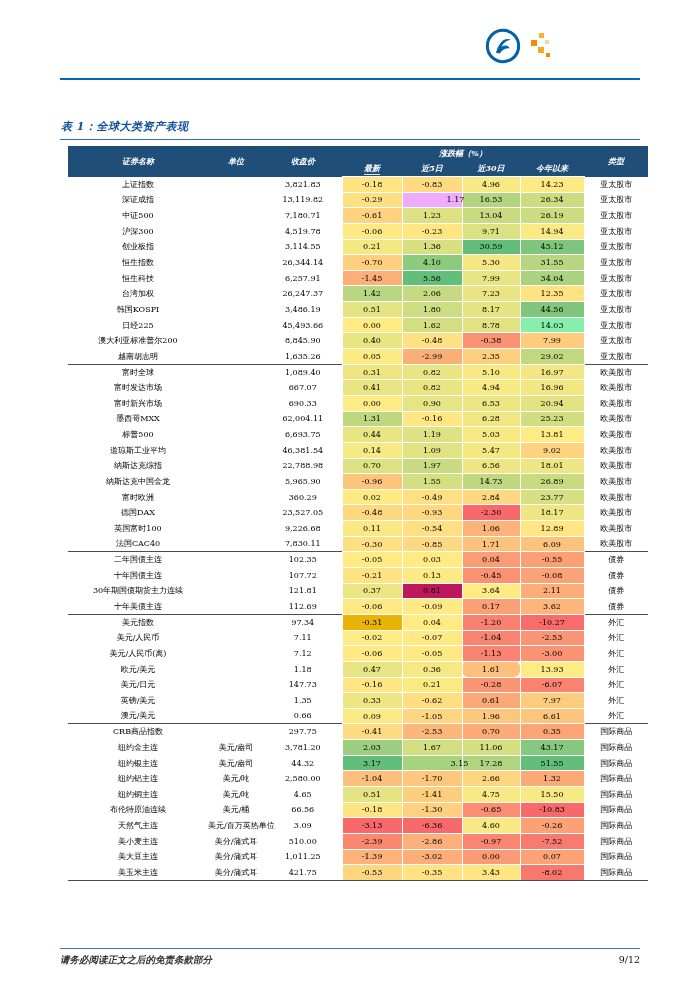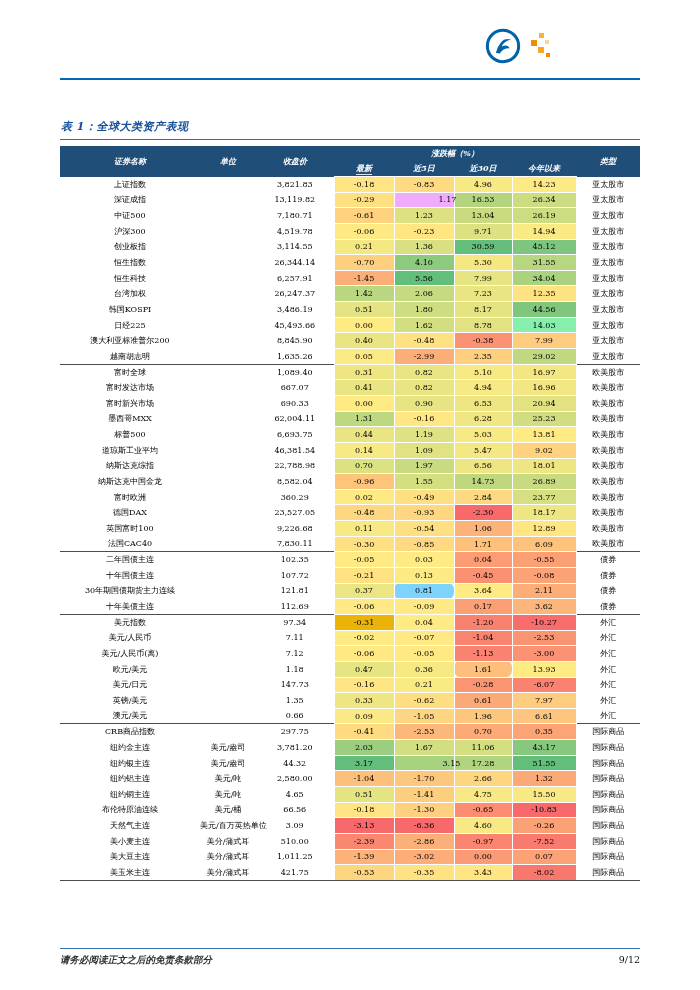--- a/index.html
+++ b/index.html
@@ -20,21 +20,21 @@
   .px4{top:14px;left:7px;width:6px;height:6px;background:#f9a825;}
   .px5{top:20px;left:15px;width:4px;height:4px;background:#f28c00;}
   .header-rule{position:absolute;top:78px;left:60px;width:580px;height:2px;background:#0168b7;}
 
   
   .caption{position:absolute;top:119px;left:61px;font-size:11px;font-weight:bold;
            font-style:italic;color:#15509b;letter-spacing:0.5px;}
   .caption-rule{position:absolute;top:139px;left:60px;width:580px;height:1px;background:#2f6db5;}
 
   
-  .tbl{position:absolute;top:146px;left:60px;width:580px;border-collapse:collapse;
+  .tbl{position:absolute;top:146px;left:68px;width:580px;border-collapse:collapse;
        table-layout:fixed;}
   .tbl thead th{background:#1f4e79;color:#fff;font-style:italic;font-weight:bold;
        font-size:8px;height:15px;padding:0;text-align:center;vertical-align:middle;}
   .tbl thead .sub-u{border-bottom:1px solid #dfe6ee;padding-bottom:1px;}
   .tbl tbody td{font-size:8px;height:14.65px;padding:0;text-align:center;
        vertical-align:middle;color:#000;white-space:nowrap;}
   td.c-close{text-align:right;padding-right:13px;}
   td.c-unit{font-size:6.8px;}
   td.hm{border:1px solid #fff;}
   tr.group-start td{border-top:1px solid #4d4d4d;}
@@ -282,21 +282,21 @@
           <td class="c-close">22,788.98</td>
           <td class="hm" style="background: rgb(220, 225, 130);">0.70</td>
           <td class="hm" style="background: rgb(200, 219, 129); margin-top: 8px;">1.97</td>
           <td class="hm" style="background: rgb(238, 230, 131);">6.56</td>
           <td class="hm" style="background: rgb(238, 230, 131);">18.01</td>
           <td class="c-type">欧美股市</td>
         </tr>
         <tr>
           <td class="c-name">纳斯达克中国金龙</td>
           <td class="c-unit"></td>
-          <td class="c-close">8,582.04</td>
+          <td class="c-close">5,965.90</td>
           <td class="hm" style="background: rgb(253, 196, 124);">-0.96</td>
           <td class="hm" style="background: rgb(212, 223, 130);">1.55</td>
           <td class="hm" style="background: rgb(191, 216, 128);">14.73</td>
           <td class="hm" style="background: rgb(201, 219, 129);">26.89</td>
           <td class="c-type">欧美股市</td>
         </tr>
         <tr>
           <td class="c-name">富时欧洲</td>
           <td class="c-unit"></td>
           <td class="c-close">360.29</td>
@@ -354,21 +354,21 @@
           <td class="hm" style="background: rgb(252, 234, 132);">0.13</td>
           <td class="hm" style="background: rgb(250, 145, 115);">-0.45</td>
           <td class="hm" style="background: rgb(251, 162, 118);">-0.08</td>
           <td class="c-type">债券</td>
         </tr>
         <tr>
           <td class="c-name">30年期国债期货主力连续</td>
           <td class="c-unit"></td>
           <td class="c-close">121.81</td>
           <td class="hm" style="background: rgb(236, 229, 131);">0.37</td>
-          <td class="hm" style="background: #7dd3fc; border-radius: 6px;">0.81</td>
+          <td class="hm" style="background: #be185d;">0.81</td>
           <td class="hm" style="background: rgb(255, 235, 132);">3.64</td>
           <td class="hm" style="background: rgb(252, 173, 120);">2.11</td>
           <td class="c-type">债券</td>
         </tr>
         <tr>
           <td class="c-name">十年美债主连</td>
           <td class="c-unit"></td>
           <td class="c-close">112.69</td>
           <td class="hm" style="background: rgb(255, 233, 132);">-0.06</td>
           <td class="hm" style="background: rgb(255, 233, 132);">-0.09</td>

